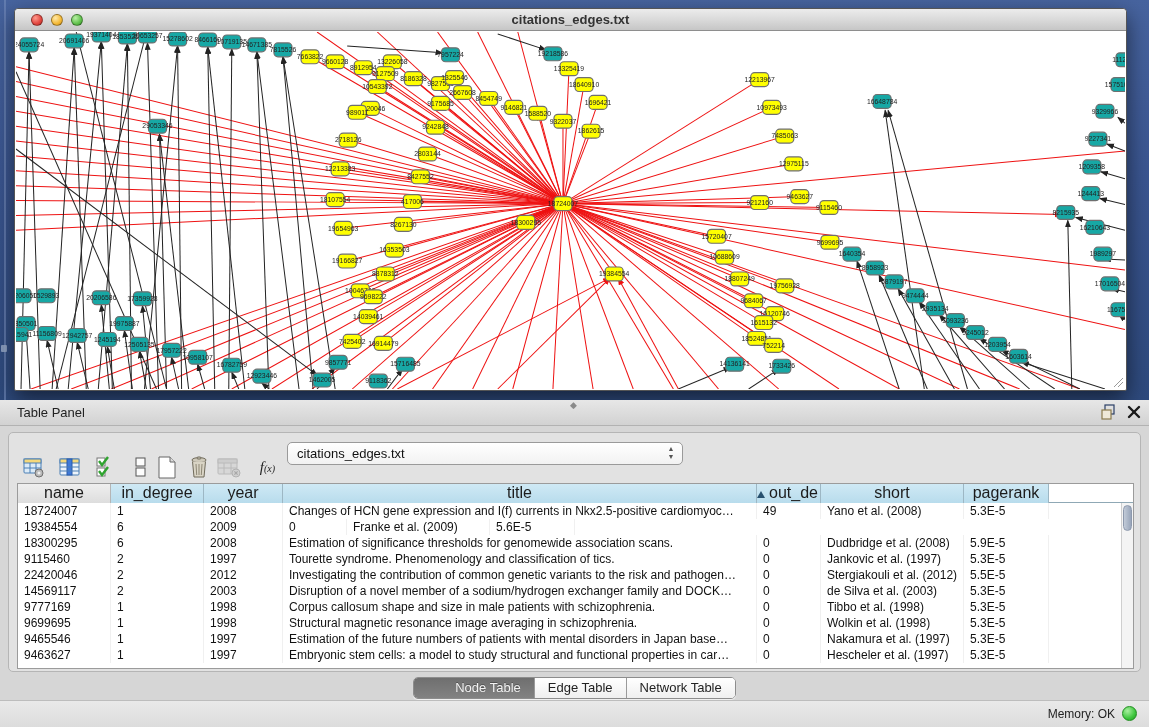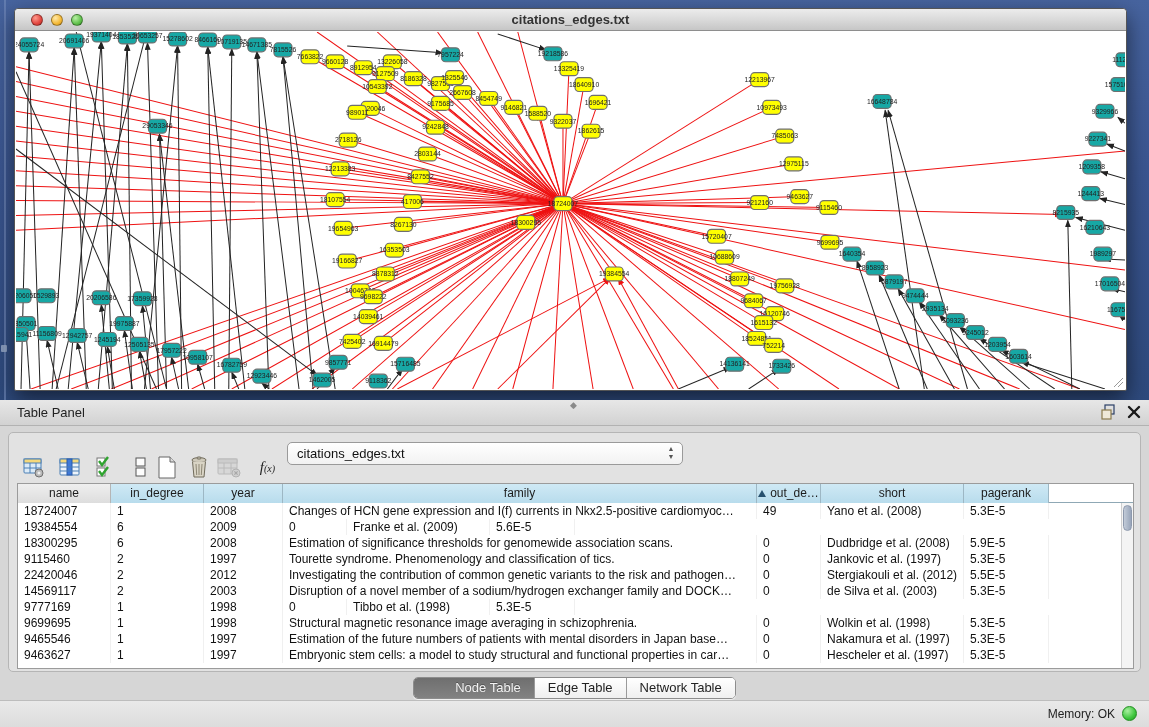--- a/index.html
+++ b/index.html
@@ -58,21 +58,21 @@
               background:linear-gradient(180deg,#ffffff,#f2f2f2); border:1px solid #9a9a9a;
               border-radius:5px; font-size:13px; color:#111; line-height:21px; padding-left:9px; }
   .dd-stepper { position:absolute; right:5px; top:2px; width:12px; height:17px; color:#555;
                 font-size:7px; line-height:8px; text-align:center; }
 
   
   .dtable { position:absolute; left:8px; top:50px; width:1117px; height:186px;
             background:#fff; border:1px solid #9b9b9b; overflow:hidden; }
   .thead { position:absolute; left:0; top:0; height:19px; width:100%; display:flex;
            border-bottom:1px solid #8fa8b5; }
-  .th { height:19px; font-size:12px; color:#1c1c1c; text-align:center; line-height:18px;
+  .th { height:19px; font-size:16px; color:#1c1c1c; text-align:center; line-height:18px;
         background:linear-gradient(180deg,#cfe9f5,#b8dcEC); border-right:1px solid #9db7c4;
         overflow:hidden; white-space:nowrap; position:relative; }
   .th.gray { background:linear-gradient(180deg,#efefef,#dddddd); border-right:1px solid #b5b5b5; }
   .sort-tri { display:inline-block; width:0; height:0; border-left:4px solid transparent;
               border-right:4px solid transparent; border-bottom:7px solid #27506e; margin-right:4px;
               transform:translateY(0px); }
   .trow { position:absolute; left:0; width:100%; height:16px; display:flex; }
   .td { height:16px; font-size:12px; color:#111; line-height:16px; white-space:nowrap;
         overflow:hidden; padding-left:6px; border-right:1px solid rgba(0,0,0,.06); }
   .vscroll { position:absolute; right:0; top:19px; bottom:0; width:12px; background:#f4f4f4;
@@ -844,21 +844,21 @@
           <span>citations_edges.txt</span>
           <span class="dd-stepper">▲<br>▼</span>
         </div>
       </div>
 
       <div class="dtable">
         <div class="thead" id="thead">
             <div class="th gray" style="width: 93px;">name</div>
             <div class="th" style="width: 93px;">in_degree</div>
             <div class="th" style="width: 79px;">year</div>
-            <div class="th" style="width: 474px;">family</div>
+            <div class="th" style="width: 474px;">title</div>
             <div class="th" style="width: 64px;"><span class="sort-tri"></span>out_de…</div>
             <div class="th" style="width: 143px;">short</div>
             <div class="th" style="width: 85px;">pagerank</div>
           </div>
         <div id="tbody">
             <div class="trow" style="top: 19px;">
               <div class="td" style="width: 93px;">18724007</div>
               <div class="td" style="width: 93px;">1</div>
               <div class="td" style="width: 79px;">2008</div>
               <div class="td" style="width: 474px;">Changes of HCN gene expression and I(f) currents in Nkx2.5-positive cardiomyoc…</div>
@@ -907,20 +907,21 @@
               <div class="td" style="width: 79px;">2003</div>
               <div class="td" style="width: 474px;">Disruption of a novel member of a sodium/hydrogen exchanger family and DOCK…</div>
               <div class="td" style="width: 64px;">0</div>
               <div class="td" style="width: 143px;">de Silva et al. (2003)</div>
               <div class="td" style="width: 85px;">5.3E-5</div>
             </div>
             <div class="trow" style="top: 115px;">
               <div class="td" style="width: 93px;">9777169</div>
               <div class="td" style="width: 93px;">1</div>
               <div class="td" style="width: 79px;">1998</div>
+              <div class="td" style="width: 474px;">Corpus callosum shape and size in male patients with schizophrenia.</div>
               <div class="td" style="width: 64px;">0</div>
               <div class="td" style="width: 143px;">Tibbo et al. (1998)</div>
               <div class="td" style="width: 85px;">5.3E-5</div>
             </div>
             <div class="trow" style="top: 131px;">
               <div class="td" style="width: 93px;">9699695</div>
               <div class="td" style="width: 93px;">1</div>
               <div class="td" style="width: 79px;">1998</div>
               <div class="td" style="width: 474px;">Structural magnetic resonance image averaging in schizophrenia.</div>
               <div class="td" style="width: 64px;">0</div>

